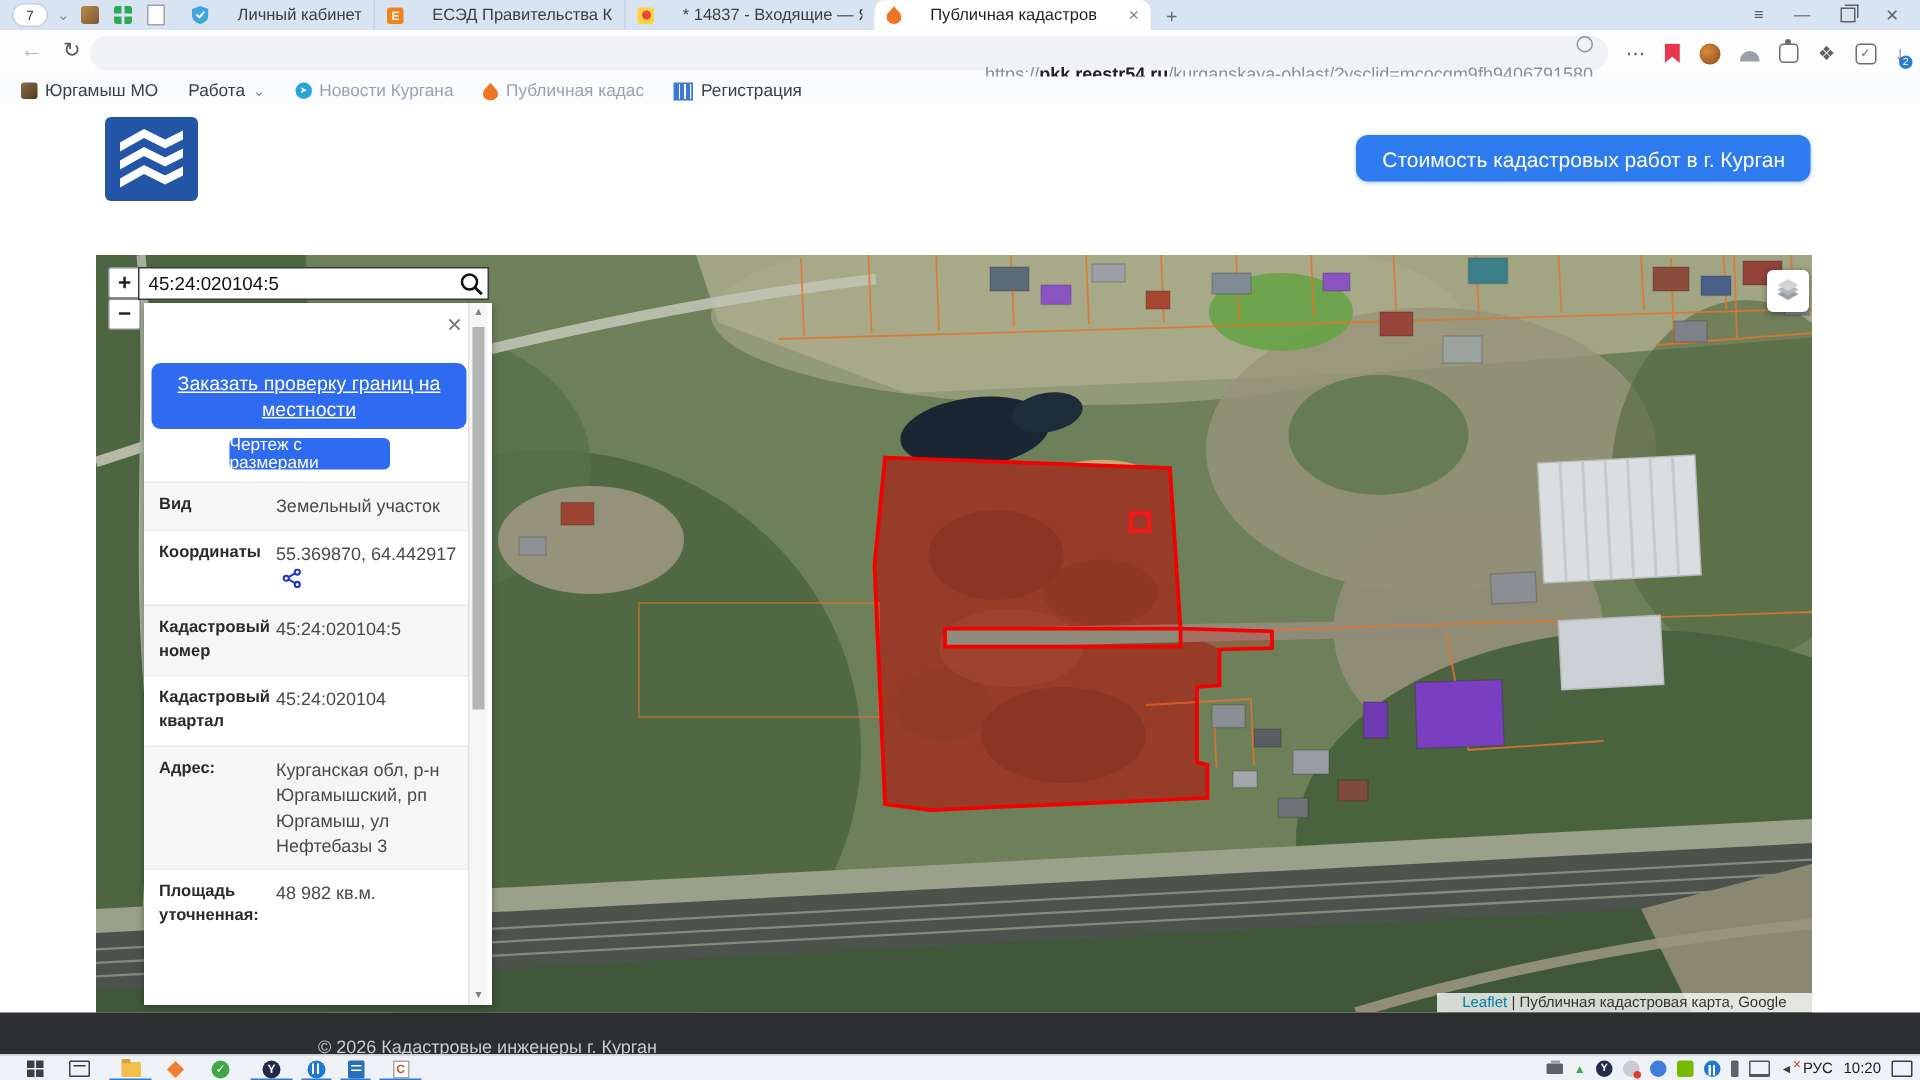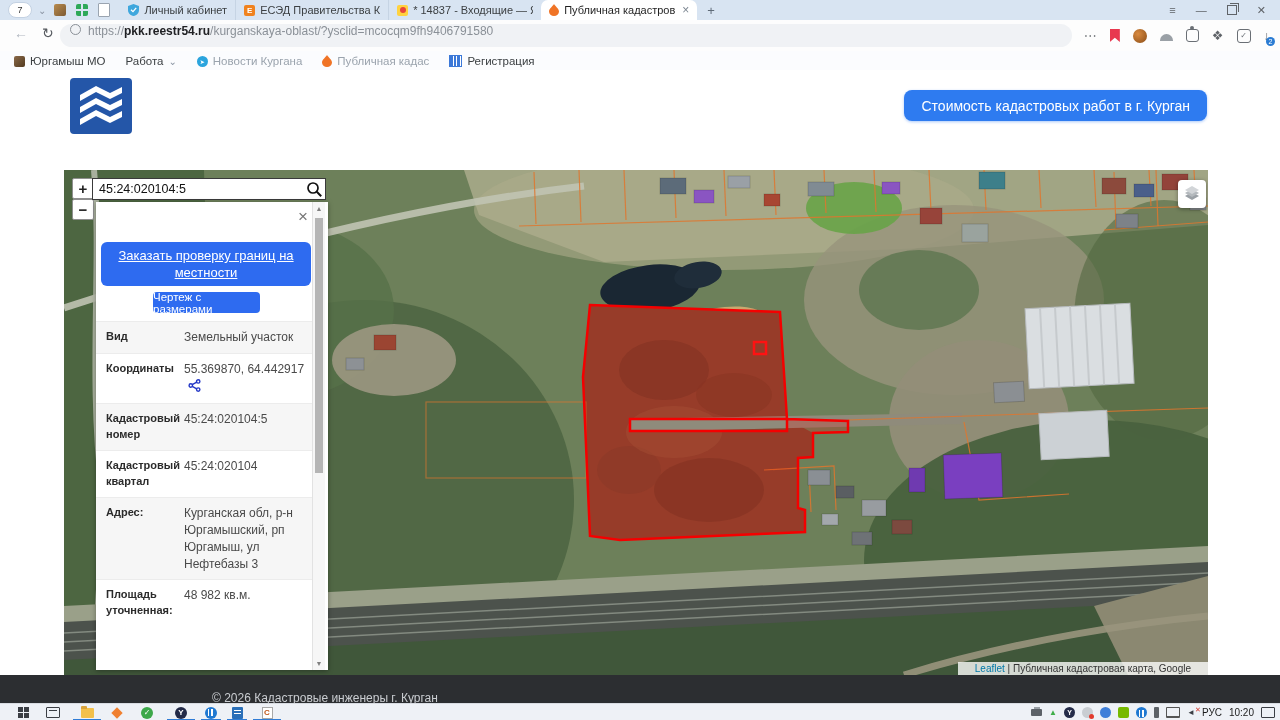--- a/index.html
+++ b/index.html
@@ -12,56 +12,56 @@
           border-radius:8px;display:flex;align-items:center;justify-content:center;font-size:9px;color:#333;}
   .chev{color:#8a94a3;font-size:10px;margin:0 8px 0 6px;}
   .mini-ic{width:12px;height:12px;border-radius:2px;margin-right:10px;flex:0 0 auto;}
   .ic-pinned{background:linear-gradient(135deg,#b98b4e,#7d5a33);}
   .ic-grid{background:
      linear-gradient(#2da858,#2da858) 0 0/5px 5px no-repeat,
      linear-gradient(#2da858,#2da858) 7px 0/5px 5px no-repeat,
      linear-gradient(#2da858,#2da858) 0 7px/5px 5px no-repeat,
      linear-gradient(#2da858,#2da858) 7px 7px/5px 5px no-repeat;}
   .ic-doc{background:#fff;border:1px solid #9aa4b0;border-radius:1px;width:10px;height:12px;}
-  .tab{height:20px;display:flex;align-items:center;gap:5px;padding:0 8px;overflow:hidden;white-space:nowrap;}
+  .tab{height:20px;display:flex;align-items:center;gap:19px;padding:0 8px;overflow:hidden;white-space:nowrap;}
   .tab .lbl{overflow:hidden;max-width:120px;}
   .tab.inactive + .tab.inactive{border-left:1px solid #c6d4e4;}
   .tab.active{background:#fff;border-radius:7px 7px 0 0;color:#1f1f1f;}
   .tab-close{color:#7d8792;font-size:12px;margin-left:2px;}
   .fav{flex:0 0 auto;display:inline-flex;}
   .fav-esed{width:11px;height:11px;background:#f0821e;border-radius:2px;color:#fff;font-size:8px;font-weight:bold;
             display:flex;align-items:center;justify-content:center;}
   .fav-mail{width:11px;height:11px;background:#ffd23f;border-radius:2px;position:relative;}
   .fav-mail::after{content:"";position:absolute;left:2.5px;top:2.5px;width:6px;height:6px;background:#e8453c;border-radius:50%;}
   .fav-tg{width:11px;height:11px;background:#2aa4dd;border-radius:50%;color:#fff;font-size:6px;
           display:flex;align-items:center;justify-content:center;}
   .newtab{color:#5f6b78;font-size:13px;margin-left:10px;}
   .win-controls{margin-left:auto;margin-right:14px;display:flex;gap:20px;color:#5f6368;font-size:11px;align-items:center;}
   .restore-ic{position:relative;width:8px;height:8px;border:1px solid #5f6368;}
   .restore-ic::after{content:"";position:absolute;left:2px;top:-3px;width:8px;height:8px;border:1px solid #5f6368;border-left:none;border-bottom:none;}
   .toolbar{position:absolute;left:0;top:20px;width:1280px;height:31px;background:#fdfdfd;border-bottom:1px solid #e9ecef;}
   .nav-btn{position:absolute;top:5px;font-size:14px;}
   .urlbar{position:absolute;left:60px;top:4px;width:992px;height:23px;background:#f0f2f5;border-radius:12px;
-          display:flex;align-items:flex-start;padding:0 10px;font-size:12px;color:#8a9097;gap:7px;}
+          display:flex;align-items:flex-end;padding:0 10px;font-size:12px;color:#8a9097;gap:7px;flex-direction:column;}
   .site-ic{width:9px;height:9px;border:1.4px solid #8a9097;border-radius:50%;flex:0 0 auto;}
   .urlbar .host{color:#202124;font-weight:bold;}
   .tb-right{position:absolute;right:10px;top:4px;height:23px;display:flex;align-items:center;gap:13px;color:#5f6368;font-size:13px;}
   .flag-ic{width:10px;height:13px;background:#e8384f;clip-path:polygon(0 0,100% 0,100% 100%,50% 68%,0 100%);}
   .alice-ic{width:14px;height:14px;border-radius:50%;background:radial-gradient(circle at 35% 35%,#d98a3f,#8a4d17);}
   .dome-ic{width:13px;height:7px;background:#9aa0a6;border-radius:7px 7px 0 0;margin-top:4px;}
   .ext-ic{width:11px;height:11px;border:1.4px solid #6a6f75;border-radius:3px;position:relative;}
   .ext-ic::after{content:"";position:absolute;top:-4px;left:3px;width:4px;height:4px;background:#6a6f75;border-radius:50%;}
   .badge-wrap{position:relative;}
   .blue-badge{position:absolute;right:-5px;bottom:-3px;background:#2b7cd3;color:#fff;font-size:7px;width:9px;height:9px;
               border-radius:50%;display:flex;align-items:center;justify-content:center;}
   .check-ic{width:12px;height:12px;border:1.3px solid #6a6f75;border-radius:3px;font-size:8px;display:flex;
             align-items:center;justify-content:center;color:#6a6f75;}
   .bookmarks{position:absolute;left:0;top:51px;width:1280px;height:19px;background:#fbfcfe;border-bottom:1px solid #ececec;
              display:flex;align-items:center;gap:20px;padding-left:14px;font-size:11.5px;color:#3c4043;}
-  .bm{display:flex;align-items:flex-end;gap:5px;}
+  .bm{display:flex;align-items:flex-start;gap:5px;}
   .bm-crest{width:11px;height:11px;border-radius:2px;background:linear-gradient(135deg,#8a6a4a,#51391f);}
   .bm-flame svg,.fav-flame svg{display:block;}
   .bm-table{width:11px;height:10px;background:
      repeating-linear-gradient(90deg,#3b78d8 0 2.6px,#fff 2.6px 3.6px);border:1px solid #3b78d8;}
   .muted{color:#9aa3ad;}
   
   .site-header{position:absolute;left:0;top:70px;width:1280px;height:100px;background:#fff;}
   .logo-mark{position:absolute;left:70px;top:8px;}
   .logo-text{position:absolute;left:138px;top:10px;font-size:17px;line-height:19px;font-weight:bold;
              color:#2b57a8;letter-spacing:.4px;}

